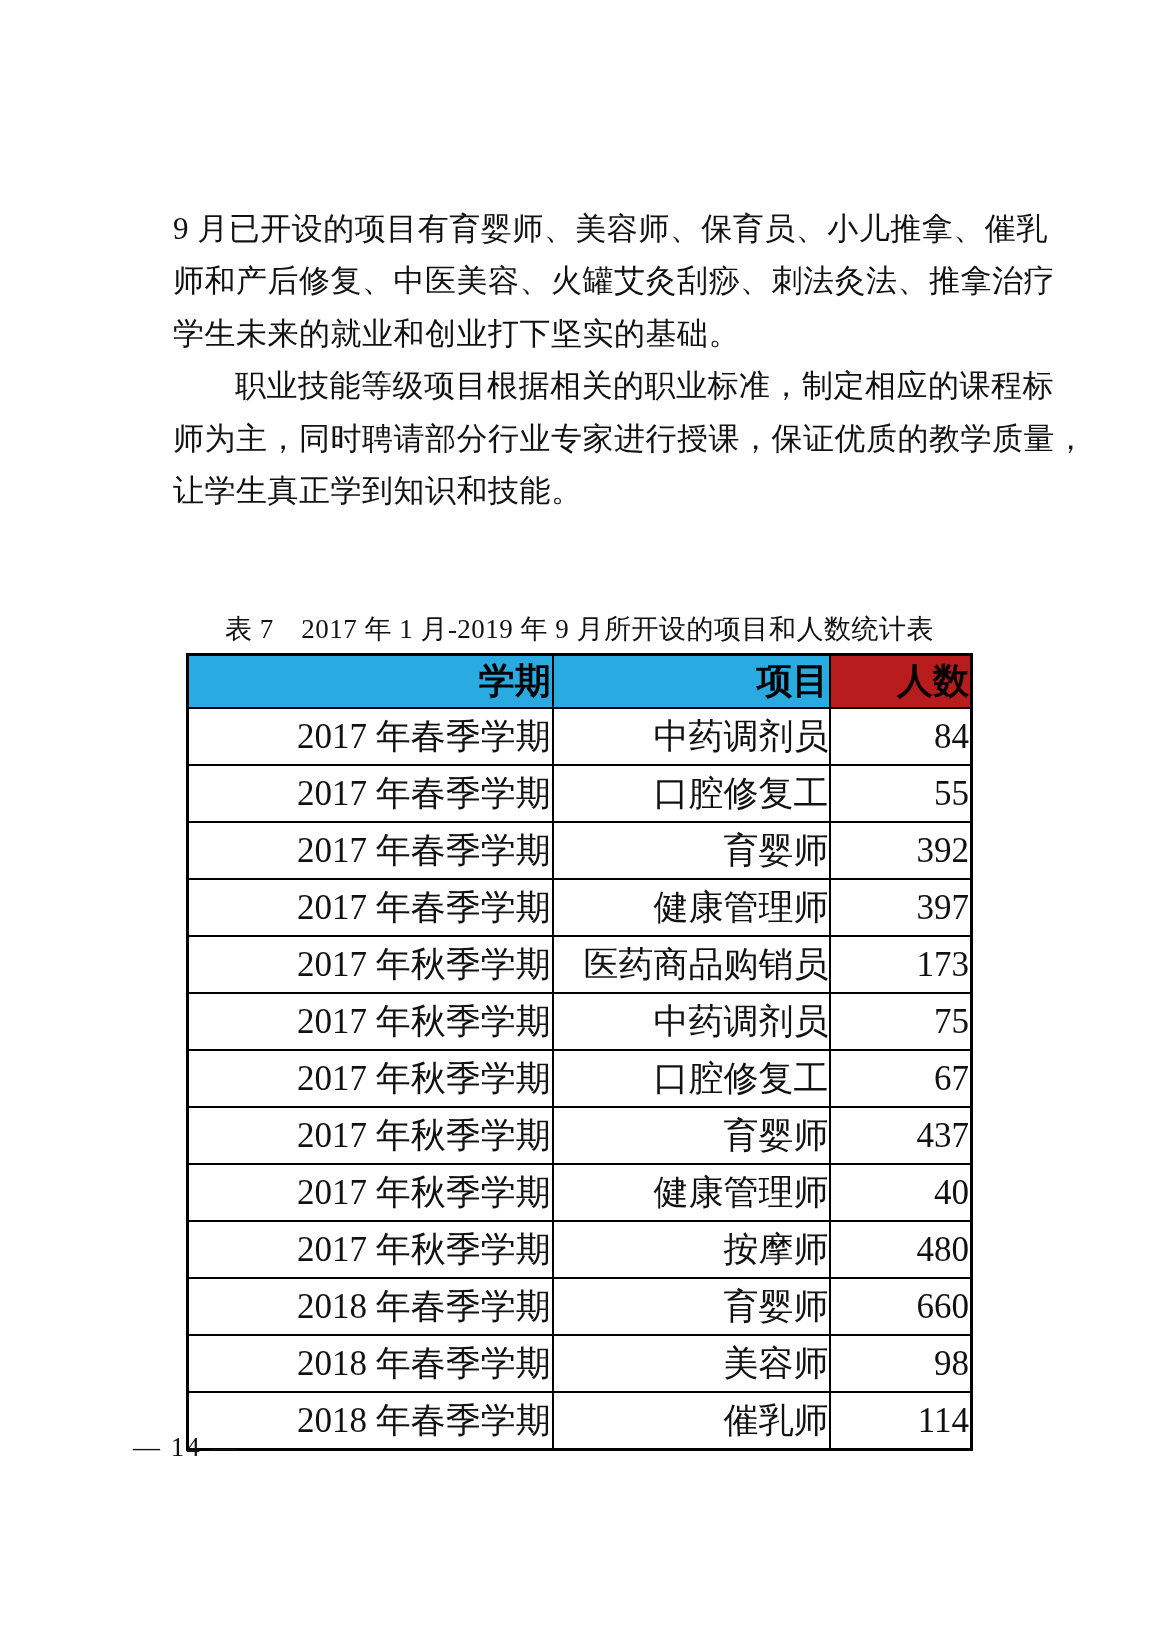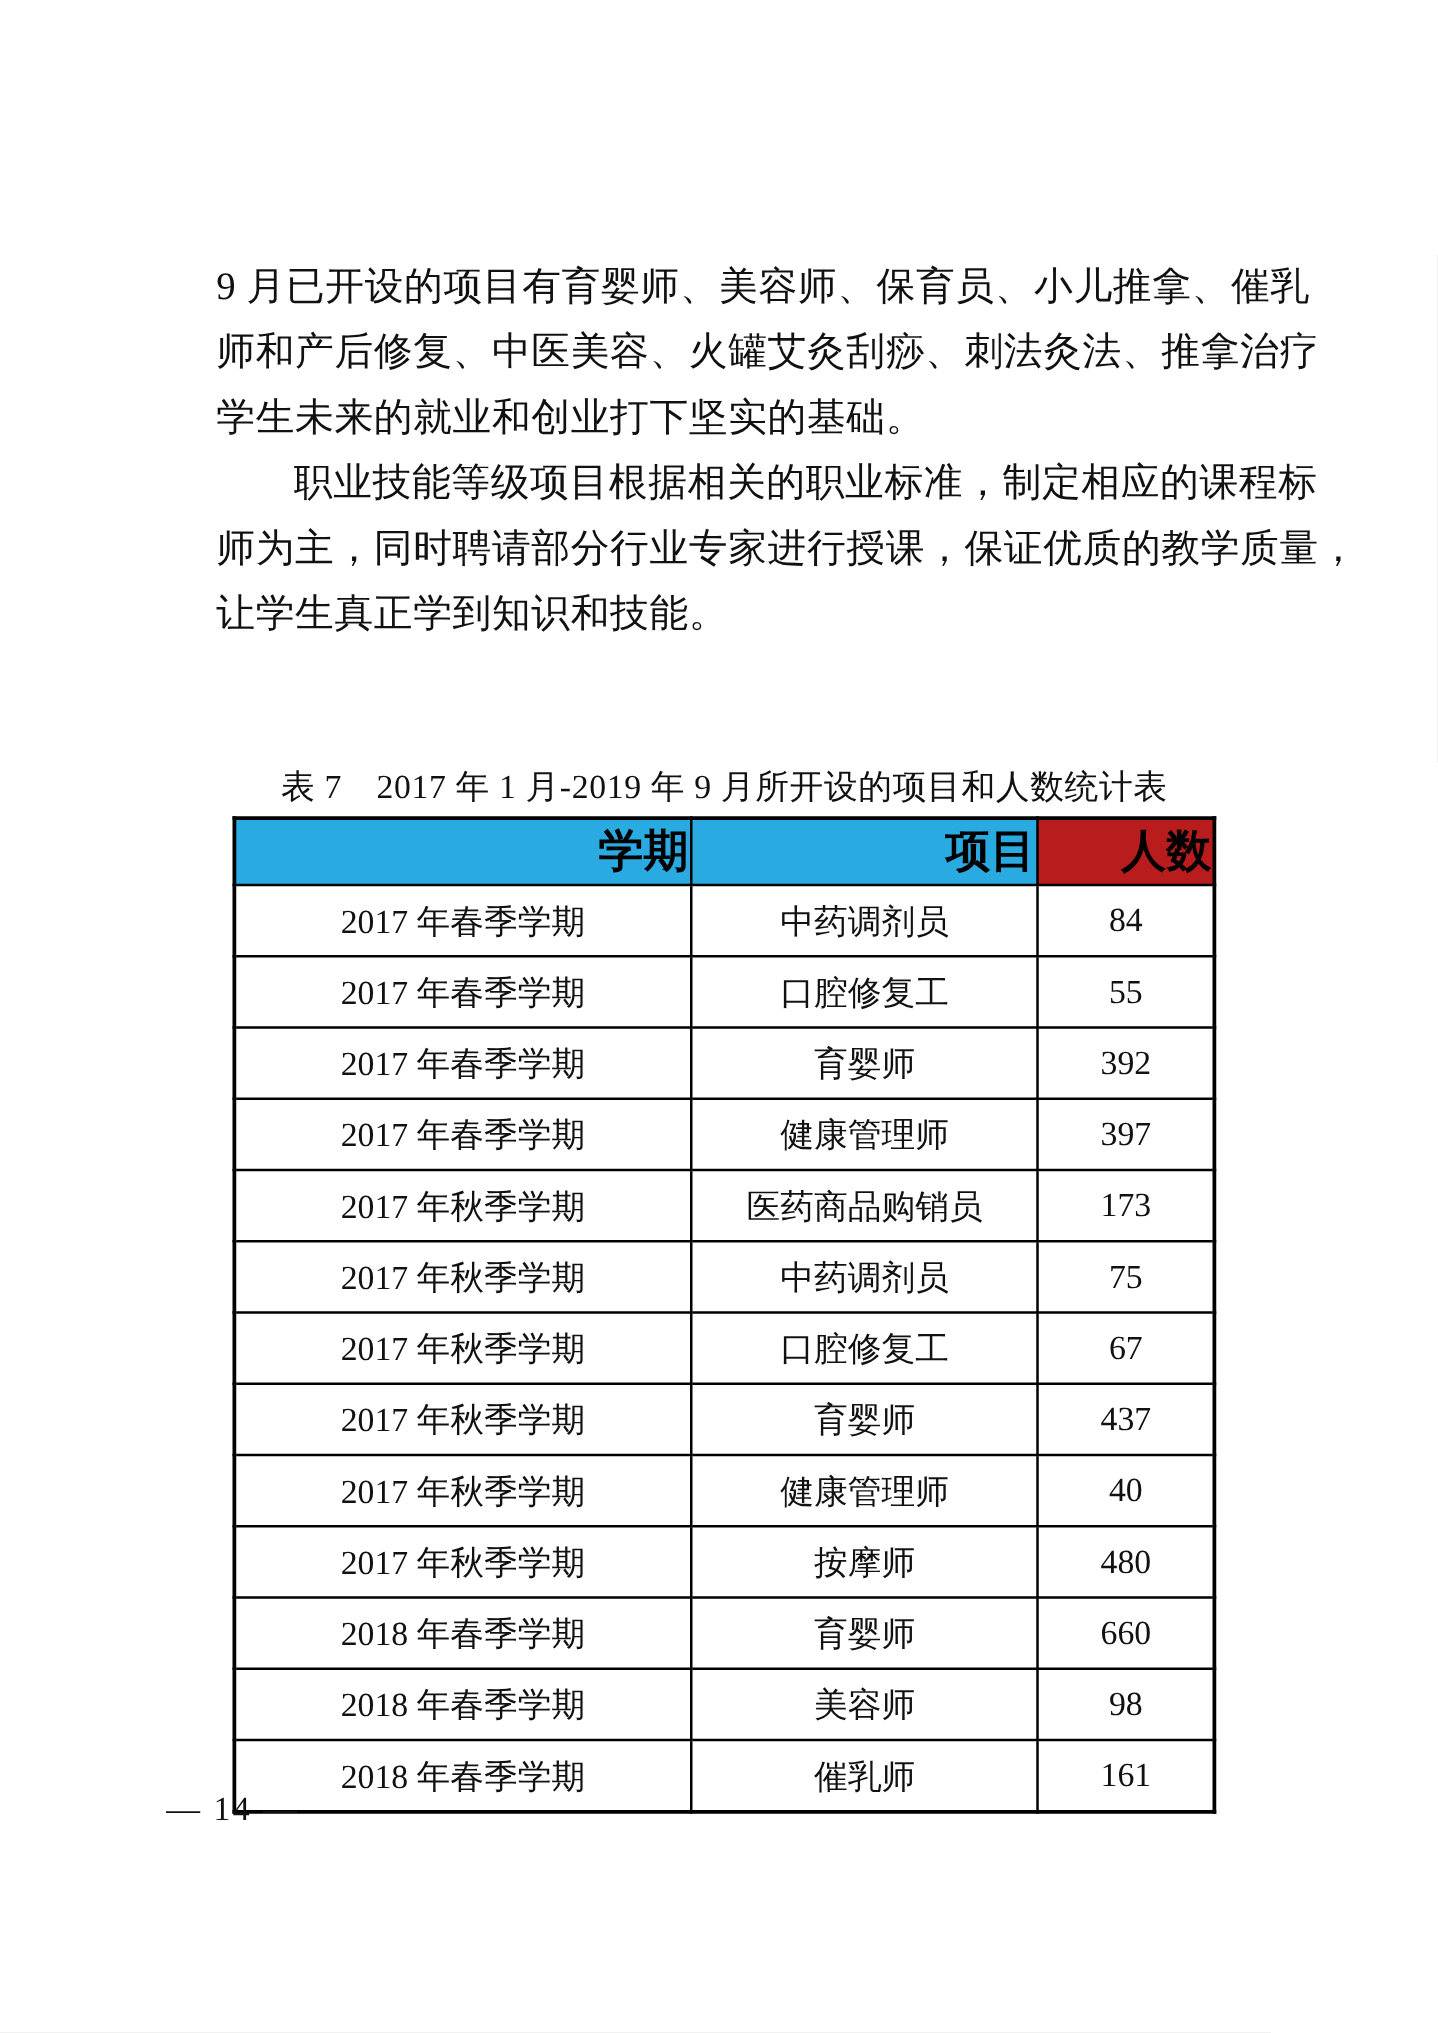--- a/index.html
+++ b/index.html
@@ -65,22 +65,22 @@
   table.stats th {
     height: 48px;
     font-size: 36px;
     font-weight: bold;
     text-align: right;
     vertical-align: middle;
     color: #000000;
   }
   table.stats td {
     height: 53px;
-    font-size: 27px;
-    text-align: center;
+    font-size: 35px;
+    text-align: right;
     vertical-align: middle;
     font-weight: normal;
     margin-top: 32px;
   }
   .col-semester { width: 46.6%; }
   .col-project  { width: 35.4%; }
   .col-count    { width: 18%; }
 
   .page-number {
     position: absolute;
@@ -181,20 +181,20 @@
           <td>660</td>
         </tr>
         <tr>
           <td>2018 年春季学期</td>
           <td>美容师</td>
           <td>98</td>
         </tr>
         <tr>
           <td>2018 年春季学期</td>
           <td>催乳师</td>
-          <td>161</td>
+          <td>114</td>
         </tr>
       </tbody>
   </table>
 
   <div class="page-number">— 14 —</div>
 
 </div>
 
 </body></html>

